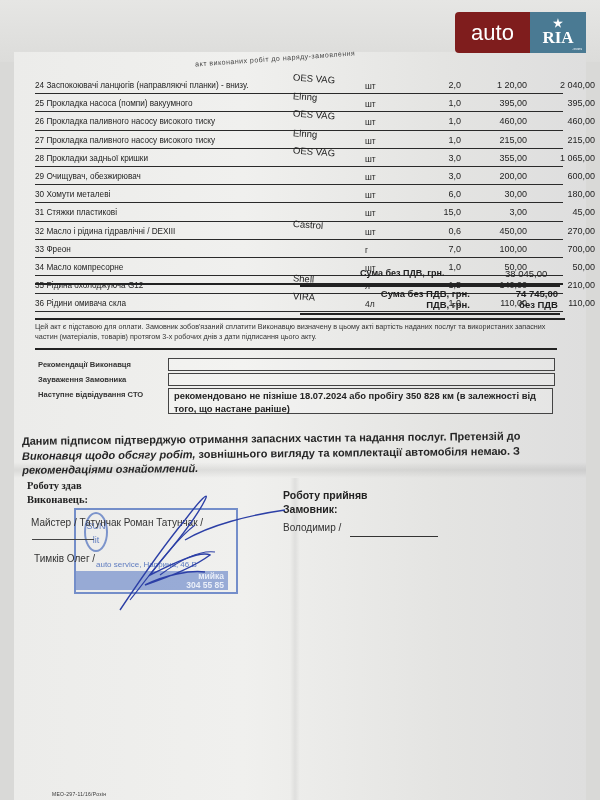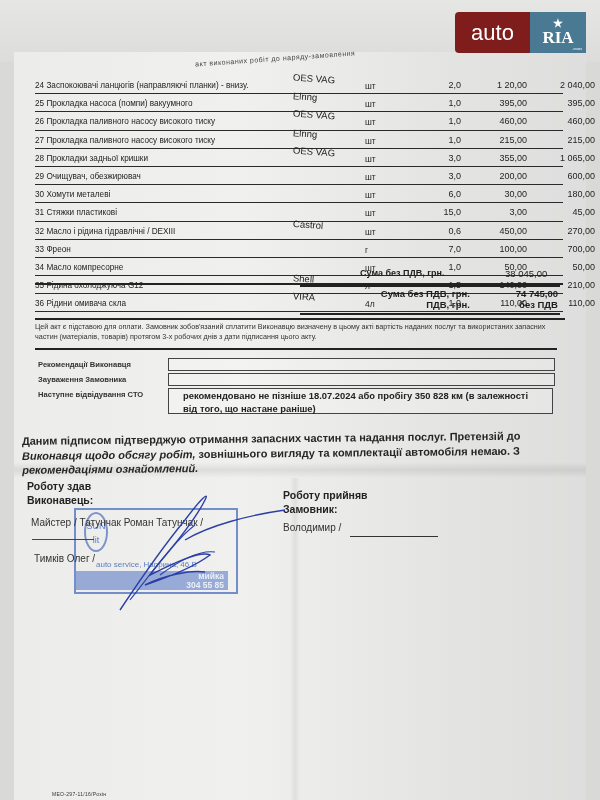--- a/index.html
+++ b/index.html
@@ -45,26 +45,26 @@
   .tot-row .l { width:170px; text-align:right; }
   .tot-row .v { width:88px; text-align:right; }
   .hline { position:absolute; left:35px; height:2px; background:#222; }
 
   .notice { position:absolute; left:35px; top:322px; width:530px; font-size:7.2px; line-height:10px; color:#333; }
   .form { position:absolute; left:35px; top:358px; width:522px; }
   .f-row { position:relative; height:14px; margin-bottom:1px; }
   .f-label { position:absolute; left:3px; top:2px; font-size:7.6px; font-weight:bold; color:#333; }
   .f-box { position:absolute; left:133px; top:0; width:385px; height:11px; border:1px solid #444; background:rgba(255,255,255,.2); }
   .f-row.tall { height:30px; }
-  .f-row.tall .f-box { height:26px; font-size:9.4px; font-weight:bold; padding:1px 14px; box-sizing:border-box; line-height:12.5px; color:#222; }
+  .f-row.tall .f-box { height:26px; font-size:9.4px; font-weight:bold; padding:1px 5px; box-sizing:border-box; line-height:12.5px; color:#222; }
 
   .confirm { position:absolute; left:22px; top:431px; width:555px; font-size:11px; font-weight:bold; line-height:14.5px; color:#262626; transform:rotate(-0.6deg); }
   .confirm i { font-style:italic; }
 
-  .sig-left { position:absolute; left:27px; top:479px; font-size:10.5px; font-weight:bold; line-height:14px; color:#222; }
+  .sig-left { position:absolute; left:27px; top:479px; font-size:10.5px; font-weight:bold; line-height:14px; color:#222;font-family:Liberation Serif, serif; }
   .sig-right { position:absolute; left:283px; top:488px; font-size:10.5px; font-weight:bold; line-height:14px; color:#222; }
   .master { position:absolute; left:31px; top:517px; font-size:10px; color:#333; }
   .uline1 { position:absolute; left:32px; top:539px; width:62px; height:1px; background:#444; }
   .timkiv { position:absolute; left:34px; top:553px; font-size:10px; color:#333; }
   .customer { position:absolute; left:283px; top:522px; font-size:10px; color:#333; }
   .uline2 { position:absolute; left:350px; top:536px; width:88px; height:1px; background:#333; }
 
   .stamp { position:absolute; left:74px; top:508px; width:160px; height:82px; border:2px solid rgba(75,110,190,.75); color:rgba(70,105,185,.85); }
   .stamp .circle { position:absolute; left:8px; top:2px; width:24px; height:40px; border:2px solid rgba(75,110,190,.7); border-radius:50%; font-size:9px; text-align:center; line-height:14px; padding-top:5px; box-sizing:border-box; }
   .stamp .addr { position:absolute; left:20px; top:50px; font-size:8px; }

